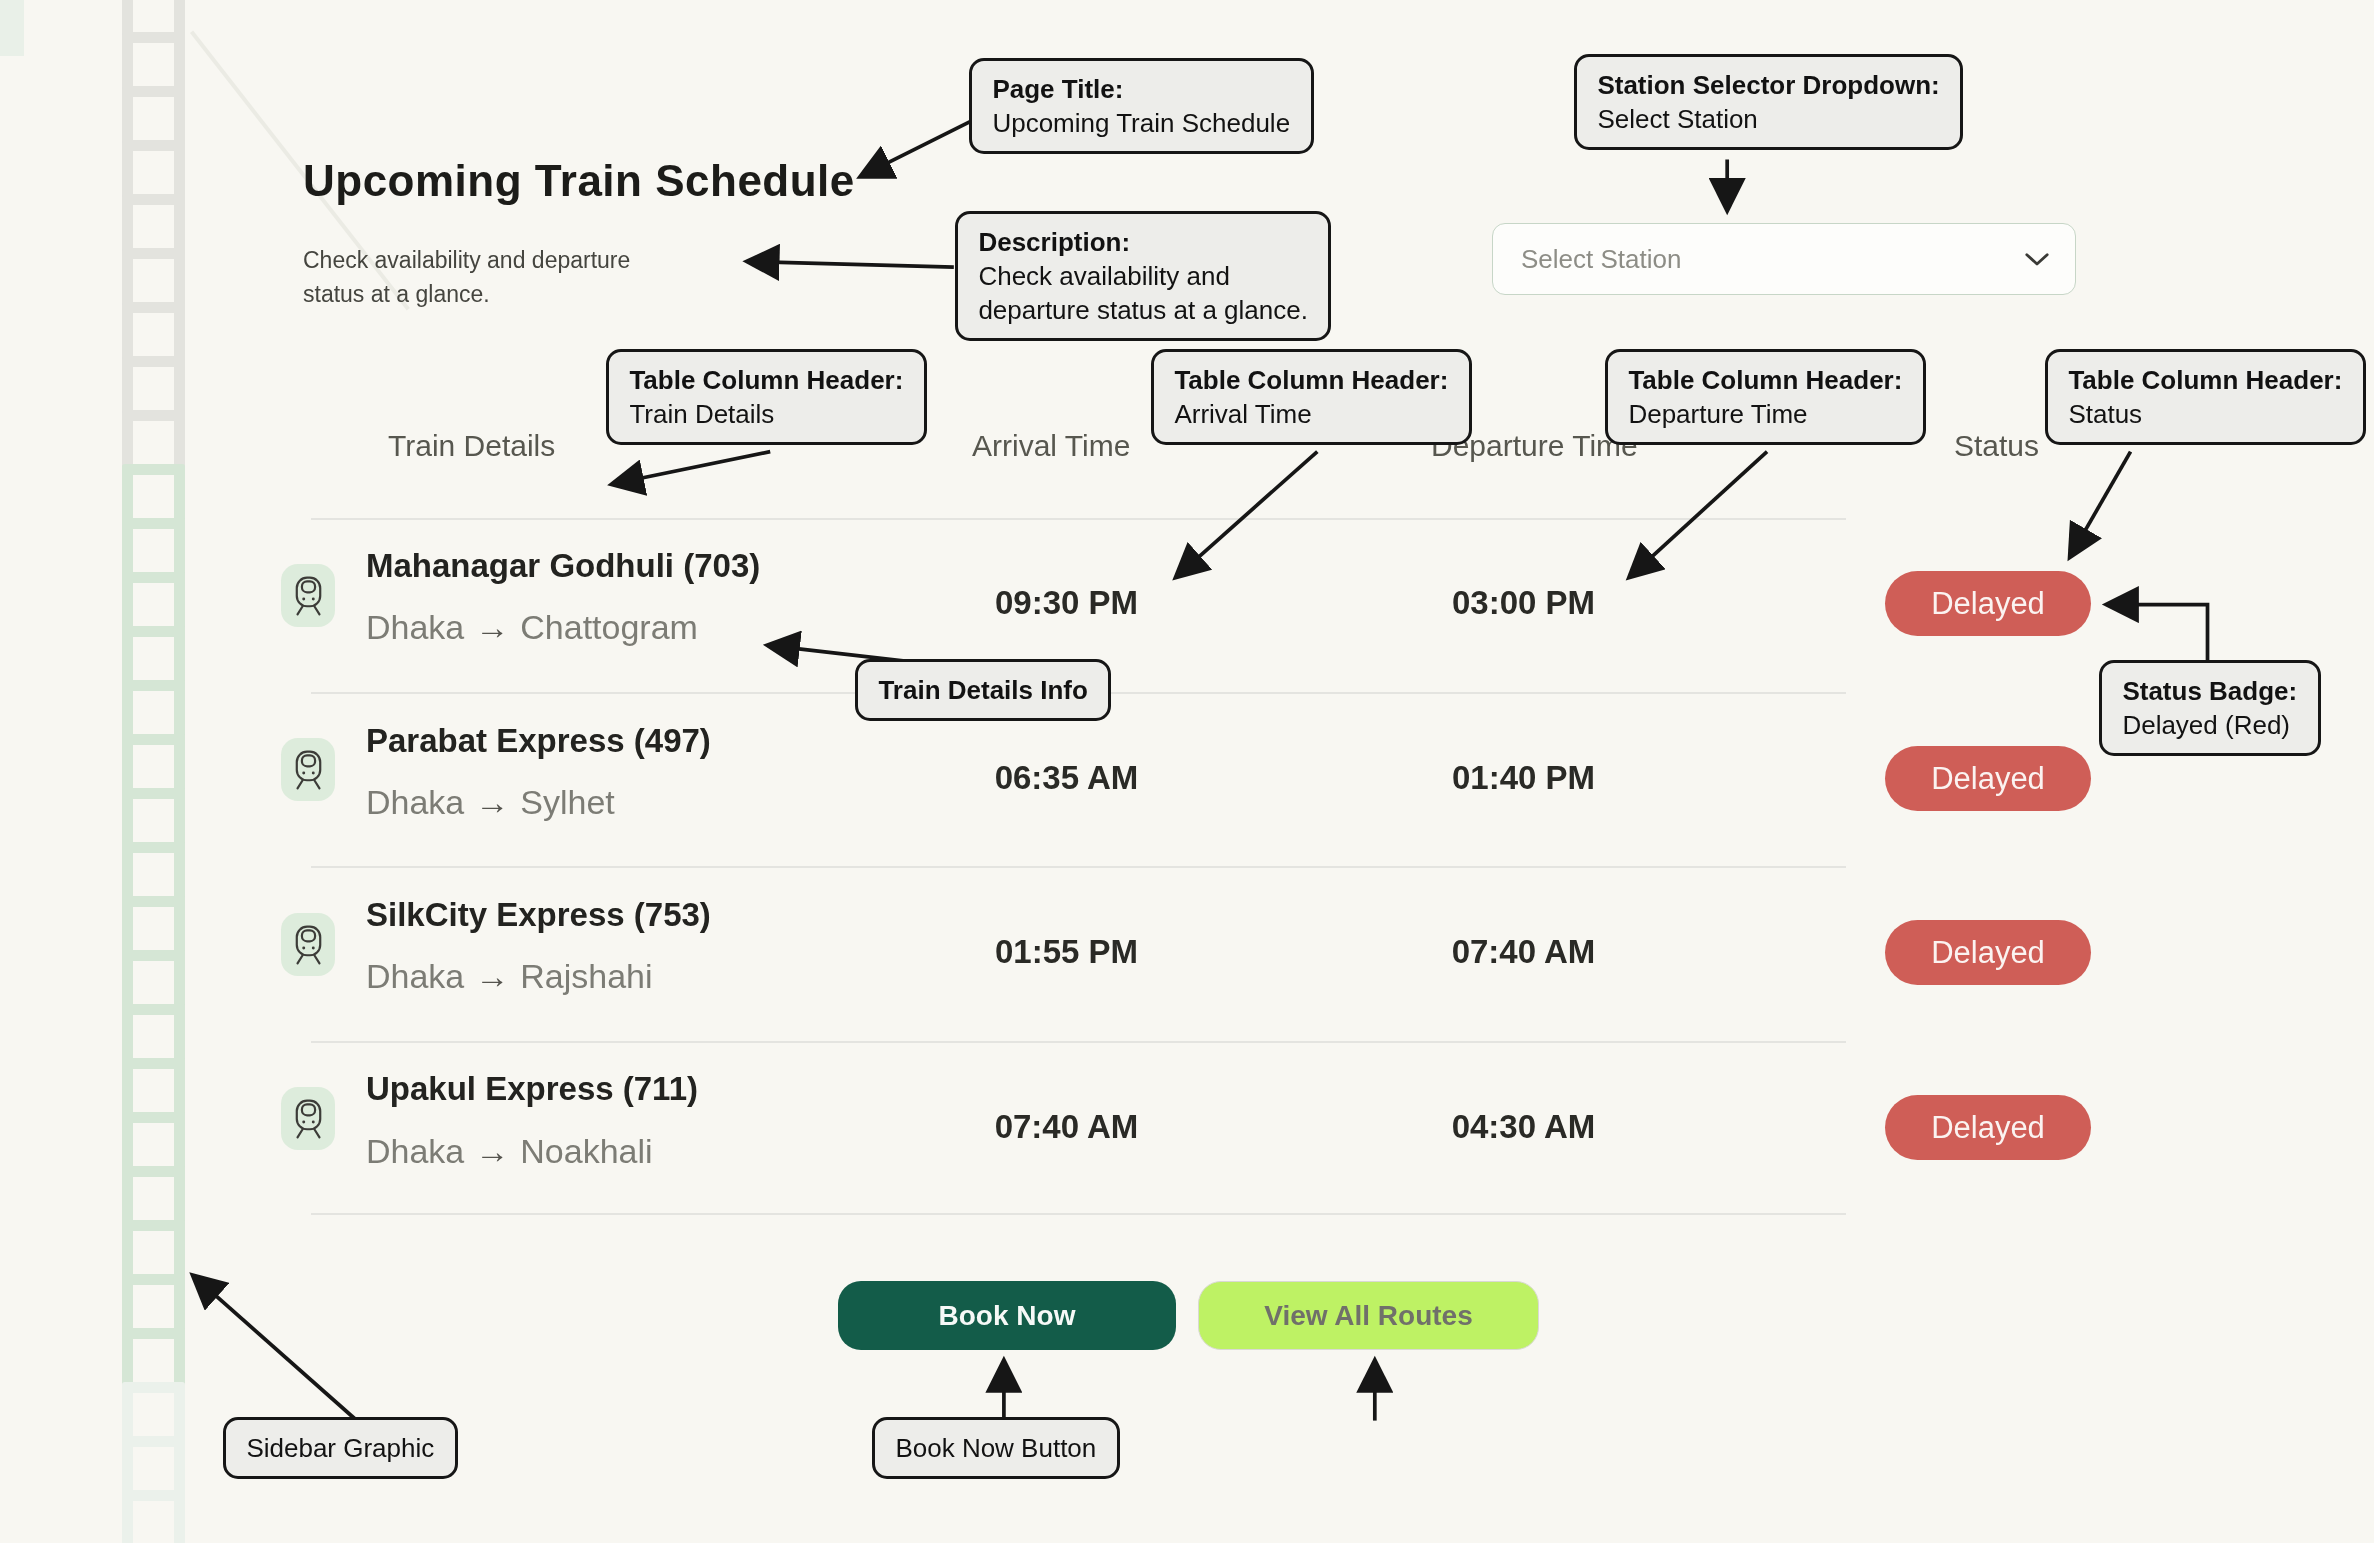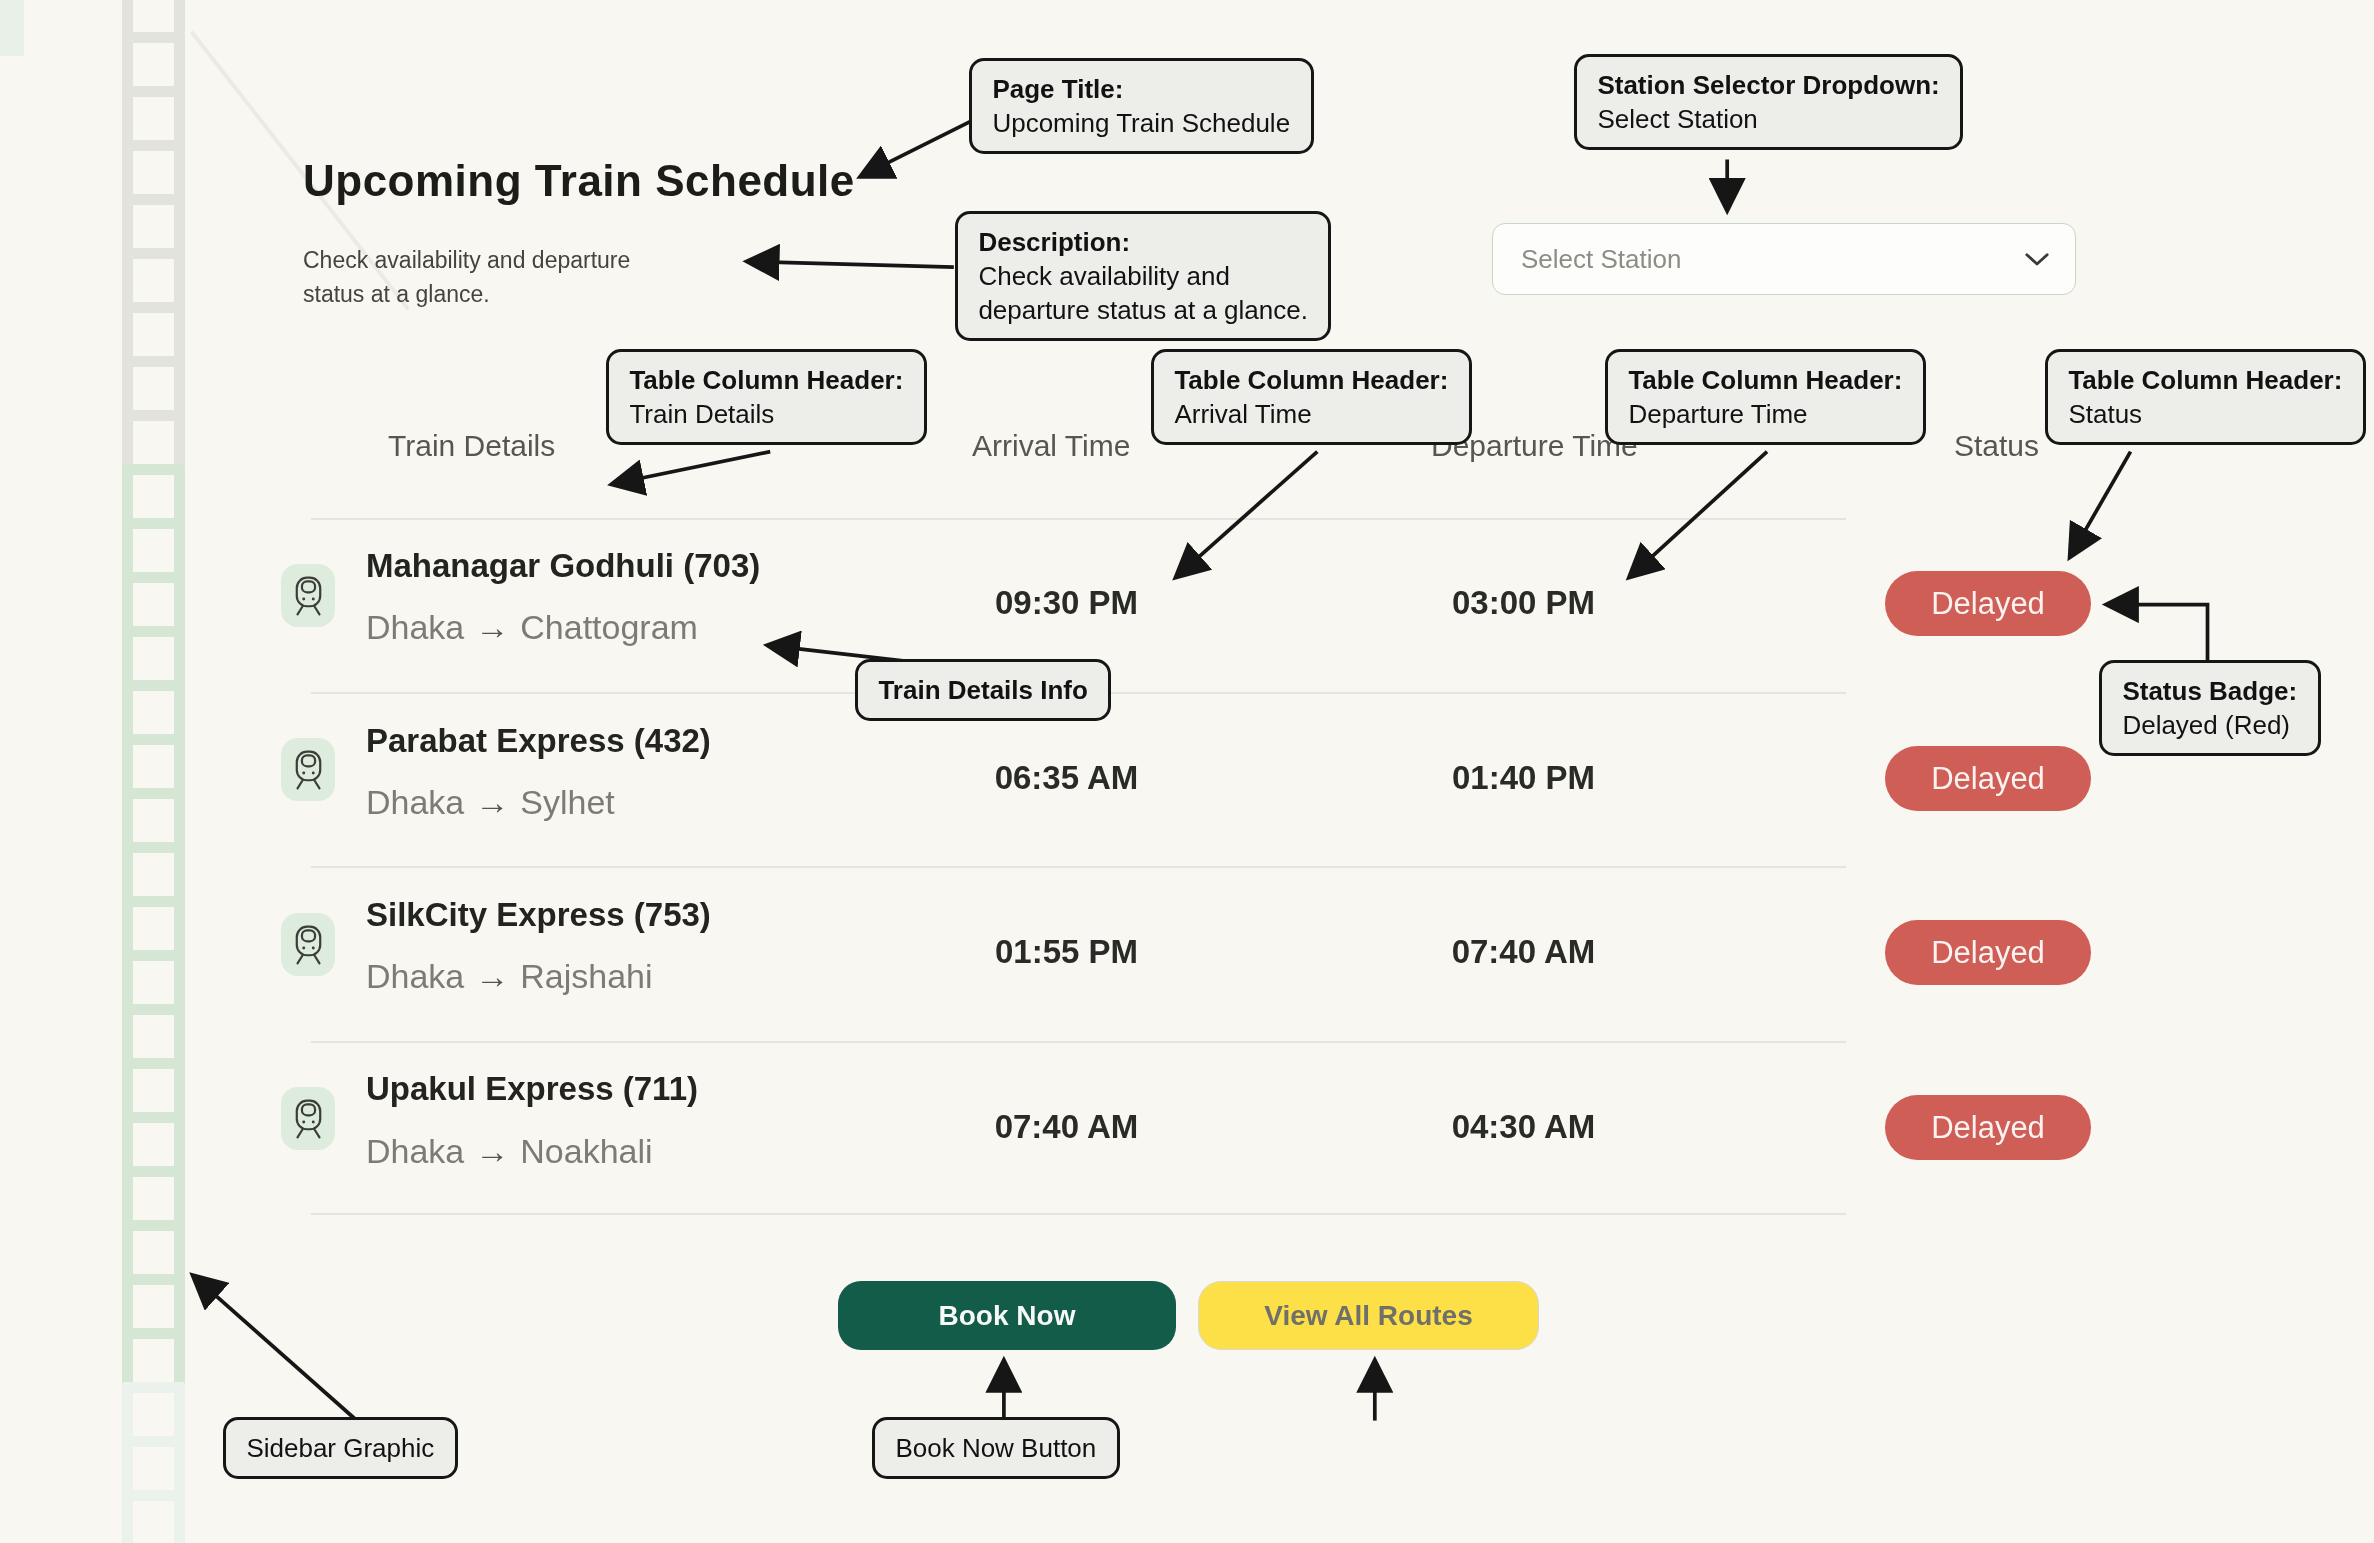--- a/index.html
+++ b/index.html
@@ -34,21 +34,21 @@
   .row-route{position:absolute;left:366px;font-size:34px;color:#7c7c75;z-index:2;}
   .route-arrow{color:#55544e;padding:0 11px;}
   .cell-time{position:absolute;width:213px;text-align:center;font-size:33px;font-weight:600;color:#2a2a26;z-index:2;}
   .badge{
     position:absolute;left:1885px;width:206px;height:65px;border-radius:33px;background:#cf5e57;
     display:flex;align-items:center;justify-content:center;color:#fbf3f1;font-size:31px;font-weight:500;z-index:2;
   }
   .btn{position:absolute;top:1281px;height:69px;border-radius:23px;display:flex;align-items:center;justify-content:center;
     font-size:28px;font-weight:700;z-index:2;cursor:pointer;box-sizing:border-box;}
   .btn-primary{left:838px;width:338px;background:#135c49;color:#f6f9f7;}
-  .btn-secondary{left:1198px;width:341px;background:#fde047;border:1.9px solid #d9d9d3;color:#70706a;}
+  .btn-secondary{left:1198px;width:341px;background:#bef264;border:1.9px solid #d9d9d3;color:#70706a;}
   
   .callout{
     position:absolute;background:#ededea;border:3.7px solid #161616;border-radius:15px;
     padding:11px 20.4px;font-size:26px;line-height:34px;color:#121212;z-index:7;white-space:nowrap;
   }
   .co-label{font-weight:700;}
   #arrows{position:absolute;left:0;top:0;width:2375px;height:1543px;z-index:6;pointer-events:none;}
   #arrows line,#arrows polyline{stroke:#161616;stroke-width:4;fill:none;}
 </style>
 </head>
@@ -134,21 +134,21 @@
     <div class="row-icon" style="top:738px;">
       <svg width="41" height="50" viewBox="0 0 56 68" fill="none" stroke="#3c3c38" stroke-width="3" stroke-linecap="round">
         <rect x="12" y="9" width="32" height="39" rx="14"></rect>
           <rect x="19" y="14" width="18" height="15" rx="7"></rect>
         <circle cx="21.5" cy="38" r="2" fill="#3c3c38" stroke="none"></circle>
           <circle cx="34.5" cy="38" r="2" fill="#3c3c38" stroke="none"></circle>
         <path d="M20 48 L13 59"></path>
           <path d="M36 48 L43 59"></path>
       </svg>
     </div>
-    <div class="row-title" style="top:722px;">Parabat Express (432)</div>
+    <div class="row-title" style="top:722px;">Parabat Express (497)</div>
     <div class="row-route" style="top:783px;">
       <span>Dhaka</span><span class="route-arrow">→</span><span>Sylhet</span>
     </div>
     <div class="cell-time" style="left:960px;top:759px;">06:35 AM</div>
     <div class="cell-time" style="left:1417px;top:759px;">01:40 PM</div>
     <div class="badge" style="top:746px;">Delayed</div>
     <div class="sep" style="top:866px;"></div>
   </div>
 
   <div>

